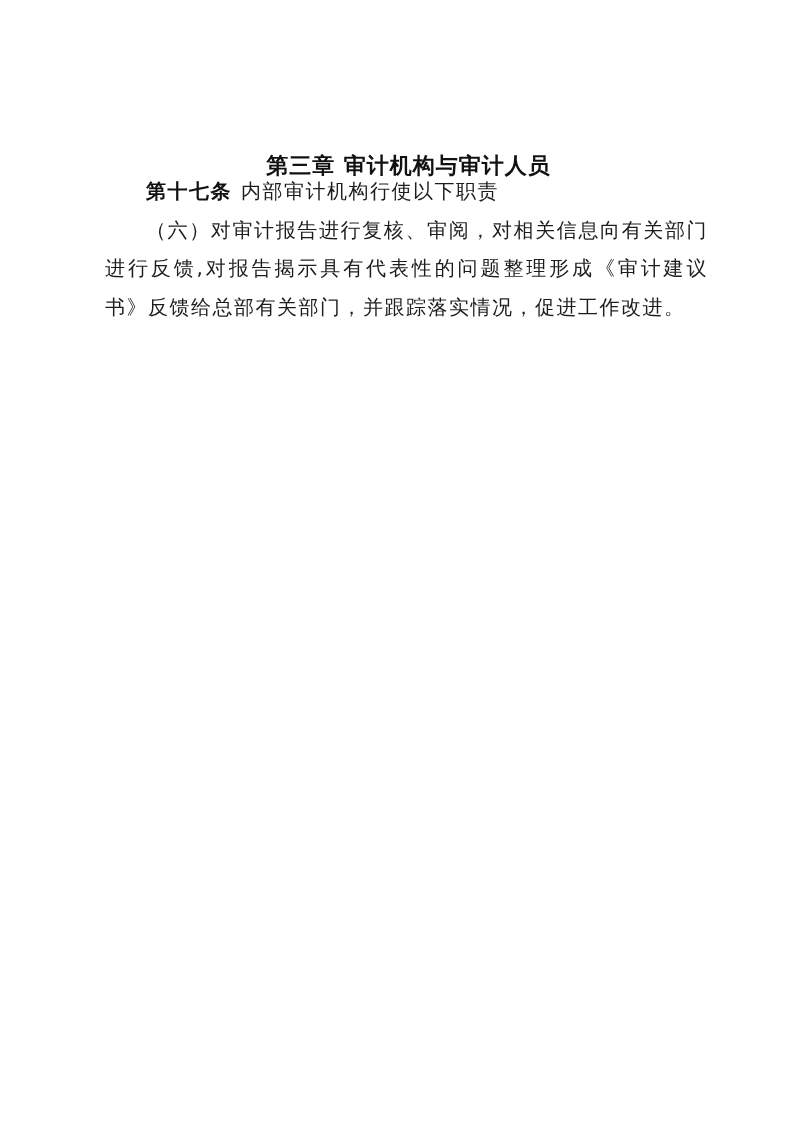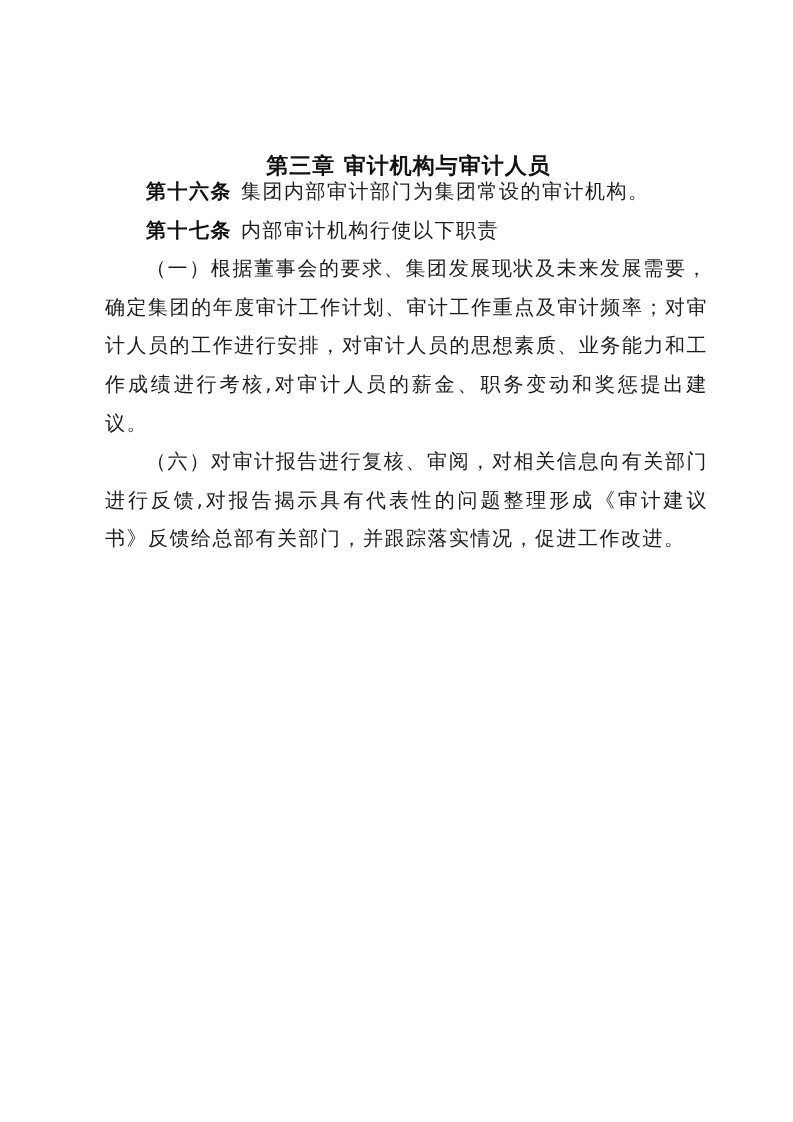--- a/index.html
+++ b/index.html
@@ -50,18 +50,16 @@
     margin-right: 0.45em;
     color: #111111;
   }
 </style>
 </head>
 <body>
 
 <div class="page">
   <h1 class="chapter-title">第三章 审计机构与审计人员</h1>
   <div class="content">
-      <p class="para"><b class="article-label">第十六条</b><span>集团内部审计部门为集团常设的审计机构。</span></p>
       <p class="para"><b class="article-label">第十七条</b><span>内部审计机构行使以下职责</span></p>
-      <p class="para"><span>（一）根据董事会的要求、集团发展现状及未来发展需要，确定集团的年度审计工作计划、审计工作重点及审计频率；对审计人员的工作进行安排，对审计人员的思想素质、业务能力和工作成绩进行考核,对审计人员的薪金、职务变动和奖惩提出建议。</span></p>
       <p class="para"><span>（六）对审计报告进行复核、审阅，对相关信息向有关部门进行反馈,对报告揭示具有代表性的问题整理形成《审计建议书》反馈给总部有关部门，并跟踪落实情况，促进工作改进。</span></p>
     </div>
 </div>
 
 </body></html>

